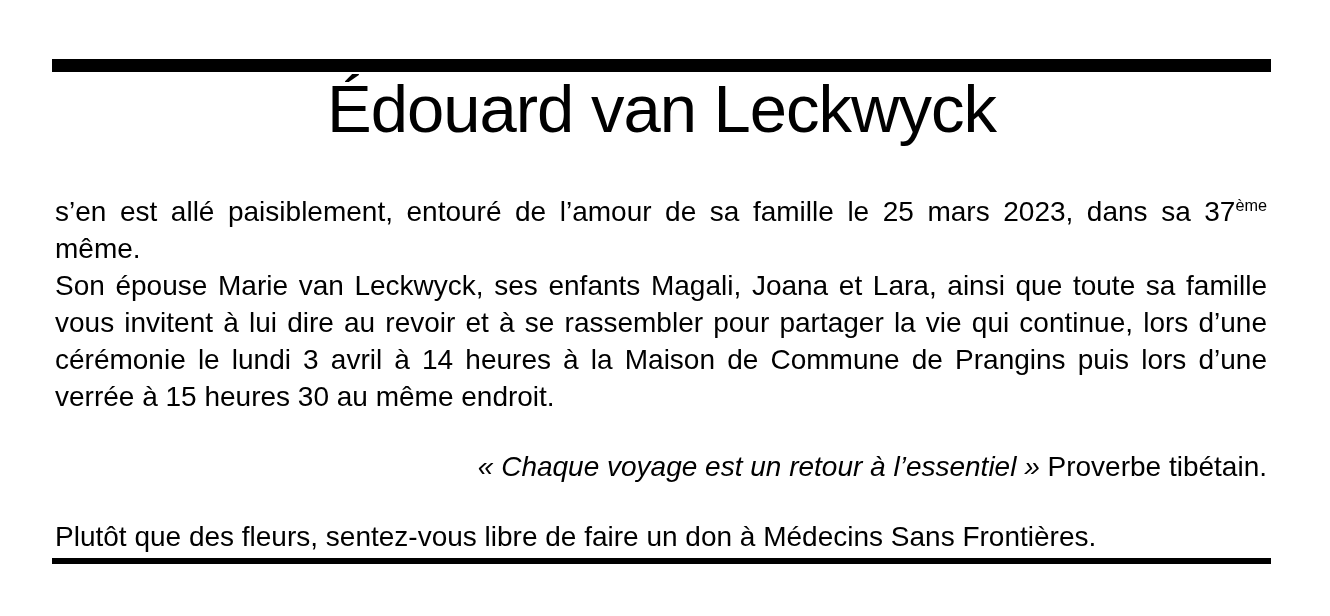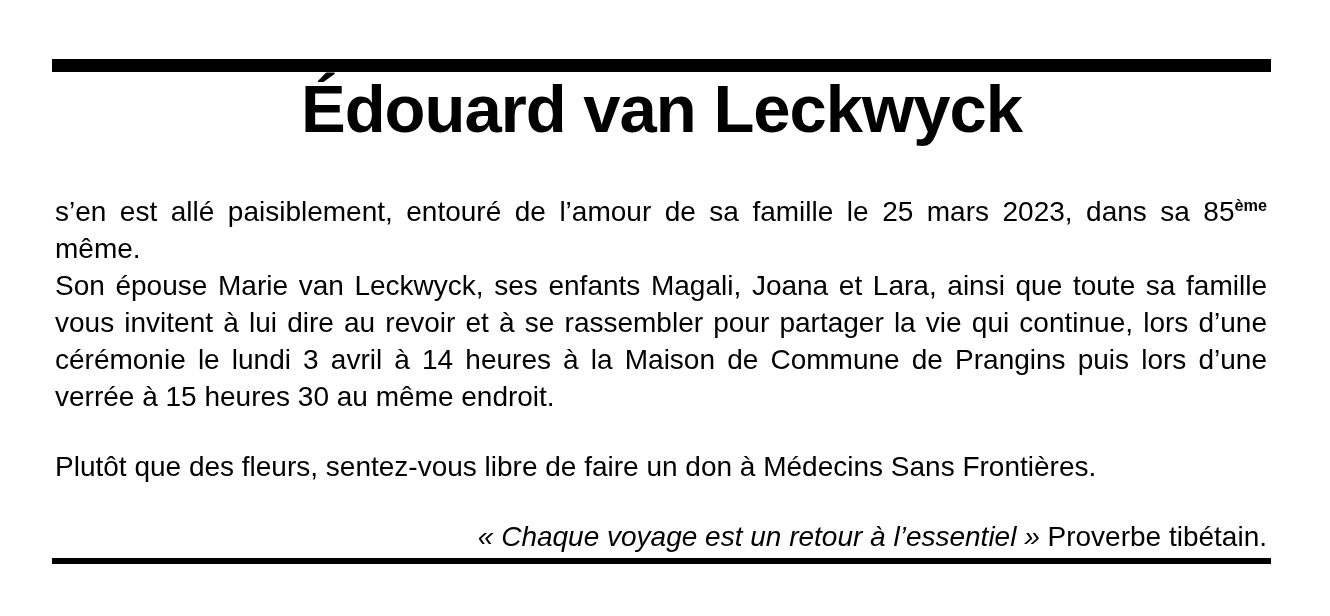--- a/index.html
+++ b/index.html
@@ -32,21 +32,21 @@
   }
   .title {
     position: absolute;
     top: 75px;
     left: 52px;
     width: 1219px;
     margin: 0;
     text-align: center;
     font-size: 67px;
     line-height: 67px;
-    font-weight: bold;
+    font-weight: normal;
     letter-spacing: -1px;
     white-space: nowrap;
   }
   .body-block {
     position: absolute;
     top: 193px;
     left: 55px;
     width: 1212px;
     font-size: 28px;
     line-height: 37px;
@@ -60,39 +60,38 @@
   .spaced {
     margin-top: 33px;
   }
   .quote-line {
     text-align: right;
   }
   sup {
     font-size: 0.58em;
     line-height: 0;
     vertical-align: super;
-    font-weight: bold;
   }
 </style>
 </head>
 <body>
 
 <div class="page">
 
   <div class="rule rule-top"></div>
 
   <h1 class="title">Édouard van Leckwyck</h1>
 
   <div class="body-block">
 
-    <p class="para justified"><span>s’en est allé paisiblement, entouré de l’amour de sa famille le 25 mars 2023, dans sa 85</span><sup>ème</sup><span> même.</span></p>
+    <p class="para justified"><span>s’en est allé paisiblement, entouré de l’amour de sa famille le 25 mars 2023, dans sa 37</span><sup>ème</sup><span> même.</span></p>
 
     <p class="para justified">Son épouse Marie van Leckwyck, ses enfants Magali, Joana et Lara, ainsi que toute sa famille vous invitent à lui dire au revoir et à se rassembler pour partager la vie qui continue, lors d’une cérémonie le lundi 3 avril à 14 heures à la Maison de Commune de Prangins puis lors d’une verrée à 15 heures 30 au même endroit.</p>
 
+    <p class="para spaced quote-line"><em>« Chaque voyage est un retour à l’essentiel »</em><span> Proverbe tibétain.</span></p>
+
     <p class="para spaced">Plutôt que des fleurs, sentez-vous libre de faire un don à Médecins Sans Frontières.</p>
-
-    <p class="para spaced quote-line"><em>« Chaque voyage est un retour à l’essentiel »</em><span> Proverbe tibétain.</span></p>
 
   </div>
 
   <div class="rule rule-bottom"></div>
 
 </div>
 
 </body></html>

